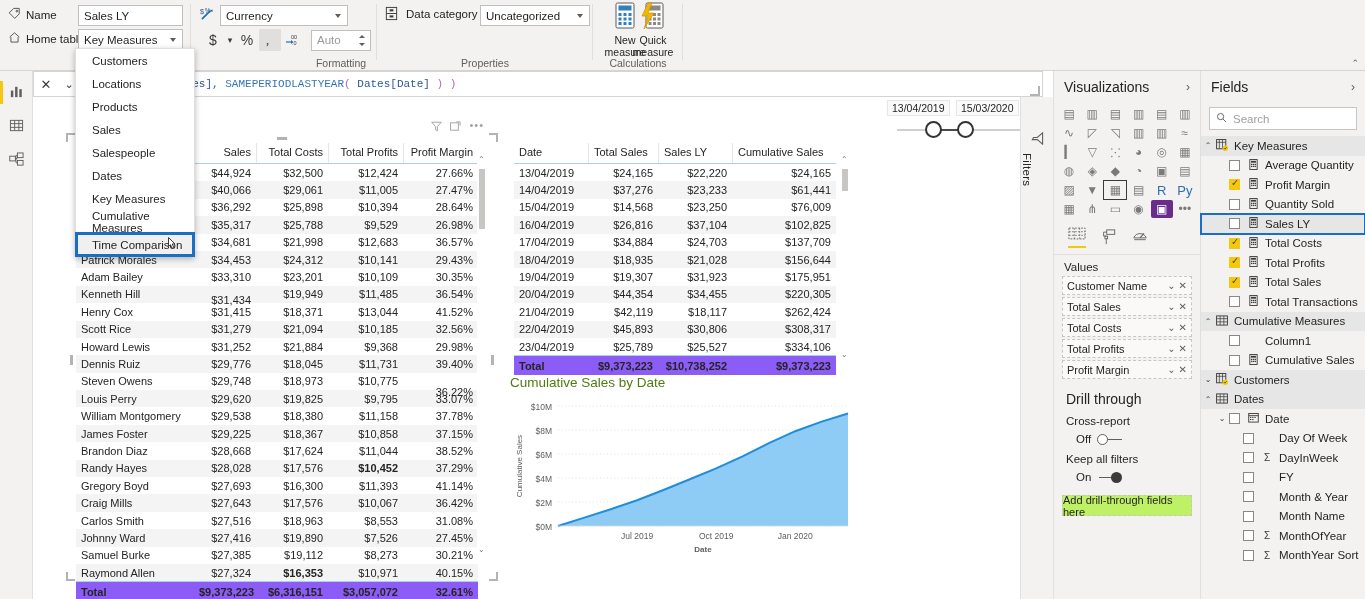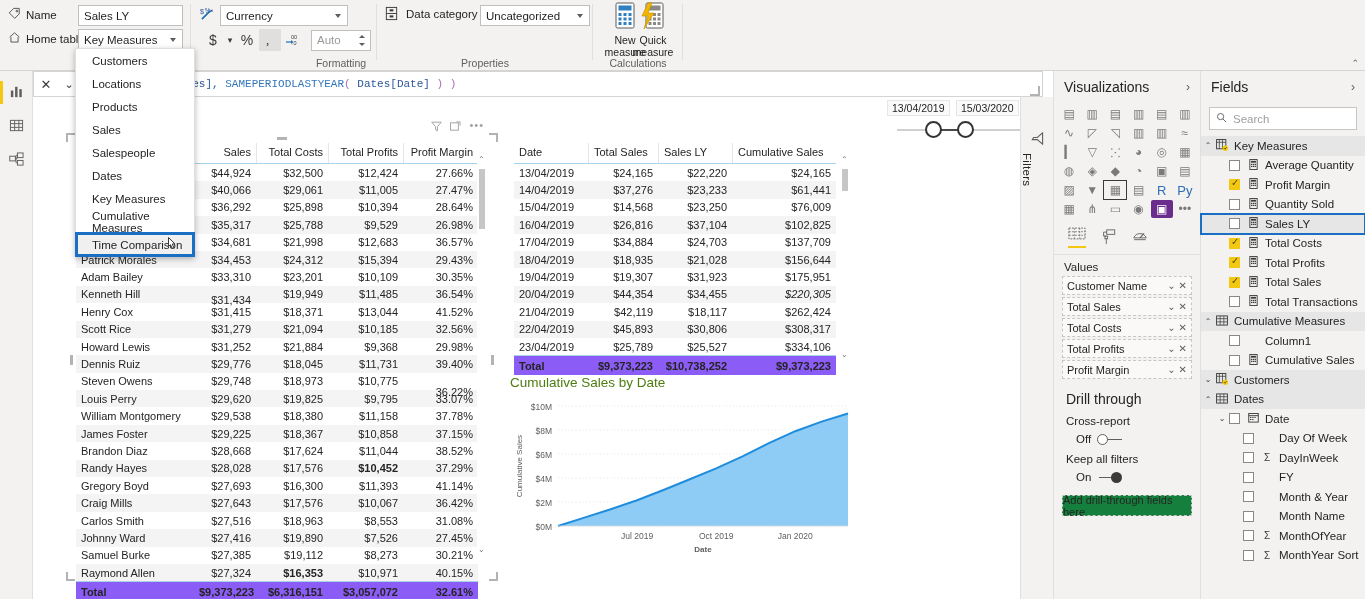--- a/index.html
+++ b/index.html
@@ -116,21 +116,21 @@
 
   .dt-title { font-size:14px; color:#252423; padding:10px 0 6px 12px; }
   .dt-sub { font-size:11.5px; color:#252423; padding:2px 0 4px 12px; }
   .tog-row { display:flex; align-items:center; padding:2px 0 6px 22px; font-size:11.5px; color:#252423; gap:6px; }
   .tog { width:26px; height:11px; position:relative; }
   .tog .bar { position:absolute; left:5px; top:5px; width:20px; height:1.5px; background:#605e5c; }
   .tog .knob { position:absolute; top:0; width:11px; height:11px; border-radius:50%; }
   .tog.off .knob { left:0; border:1.5px solid #605e5c; background:#fff; }
   .tog.on .knob { left:14px; background:#3b3a39; }
   .tog.on .bar { left:2px; width:16px; }
-  .dropzone { margin:6px 8px 0 8px; height:21px; border:1px dashed #c8c6c4; background:#15803d; display:flex; align-items:center; justify-content:center; font-size:11px; color:#252423; }
+  .dropzone { margin:6px 8px 0 8px; height:21px; border:1px dashed #c8c6c4; background:#bef264; display:flex; align-items:center; justify-content:center; font-size:11px; color:#252423; }
 
   
   .searchbox { margin:4px 8px 6px 8px; height:23px; background:#fff; border:1px solid #c8c6c4; display:flex; align-items:center; padding:0 6px; gap:6px; }
   .searchbox .ph { font-size:11.5px; color:#a19f9d; }
   .f-row { height:19.5px; display:flex; align-items:center; font-size:11.5px; color:#252423; white-space:nowrap; }
   .f-table { background:#e6e6e6; font-weight:400; }
   .f-chev { width:14px; text-align:center; color:#3b3a39; font-size:8px; }
   .f-cb { width:11px; height:11px; border:1px solid #8a8886; background:#fff; margin-right:6px; flex:none; }
   .f-cb.checked { background:#f2c811; border-color:#f2c811; position:relative; }
   .f-cb.checked::after { content:"✓"; position:absolute; left:1px; top:-3px; font-size:10px; color:#5c4a00; }
@@ -411,21 +411,21 @@
               <div class="td" style="width: 118px;">R</div>
               <div class="td num" style="width: 62px;">$34,681</div>
               <div class="td num" style="width: 72px;">$21,998</div>
               <div class="td num" style="width: 75px;">$12,683</div>
               <div class="td num" style="width: 75px;">36.57%</div>
             </div>
             <div class="tr alt">
               <div class="td" style="width: 118px;">Patrick Morales</div>
               <div class="td num" style="width: 62px;">$34,453</div>
               <div class="td num" style="width: 72px;">$24,312</div>
-              <div class="td num" style="width: 75px;">$15,394</div>
+              <div class="td num" style="width: 75px;">$10,141</div>
               <div class="td num" style="width: 75px;">29.43%</div>
             </div>
             <div class="tr">
               <div class="td" style="width: 118px;">Adam Bailey</div>
               <div class="td num" style="width: 62px;">$33,310</div>
               <div class="td num" style="width: 72px;">$23,201</div>
               <div class="td num" style="width: 75px;">$10,109</div>
               <div class="td num" style="width: 75px;">30.35%</div>
             </div>
             <div class="tr alt">
@@ -612,21 +612,21 @@
             <div class="tr">
               <div class="td" style="width: 74px;">19/04/2019</div>
               <div class="td num" style="width: 70px;">$19,307</div>
               <div class="td num" style="width: 74px;">$31,923</div>
               <div class="td num" style="width: 104px;">$175,951</div>
             </div>
             <div class="tr alt">
               <div class="td" style="width: 74px;">20/04/2019</div>
               <div class="td num" style="width: 70px;">$44,354</div>
               <div class="td num" style="width: 74px;">$34,455</div>
-              <div class="td num" style="width: 104px; font-style: italic;">$220,305</div>
+              <div class="td num" style="width: 104px;">$220,305</div>
             </div>
             <div class="tr">
               <div class="td" style="width: 74px;">21/04/2019</div>
               <div class="td num" style="width: 70px;">$42,119</div>
               <div class="td num" style="width: 74px;">$18,117</div>
               <div class="td num" style="width: 104px;">$262,424</div>
             </div>
             <div class="tr alt">
               <div class="td" style="width: 74px;">22/04/2019</div>
               <div class="td num" style="width: 70px;">$45,893</div>

